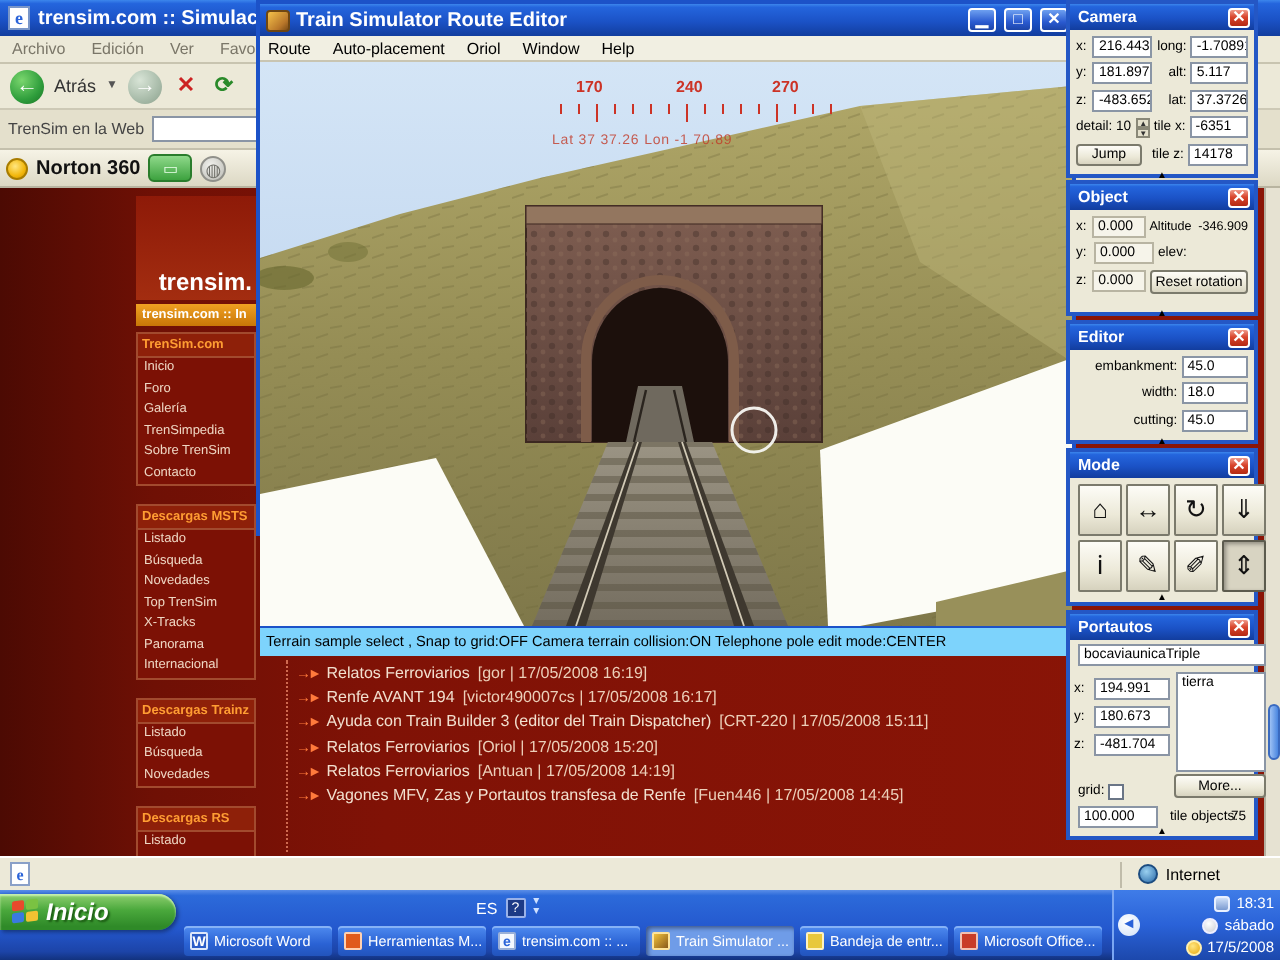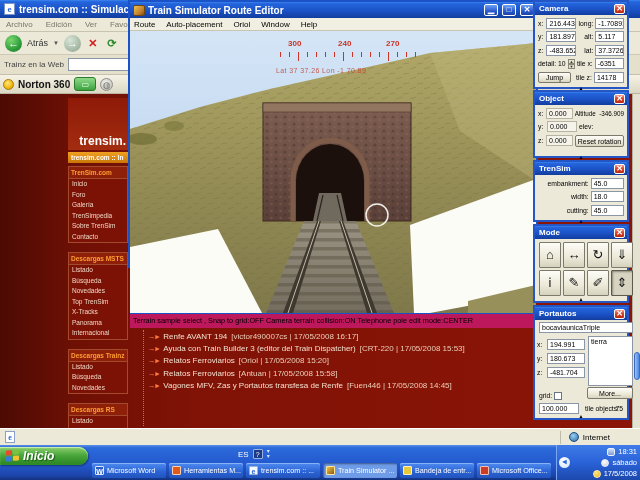--- a/index.html
+++ b/index.html
@@ -94,21 +94,21 @@
     font-size:8px;line-height:10px;text-align:center;
     background:linear-gradient(180deg,#6ea0f0,#2a5ad0 60%,#1c44a8);margin-left:1px;}
   .e-menubar{height:13px;background:#f1efe2;border-bottom:1px solid #c9c5b2;display:flex;
     align-items:center;padding-left:4px;gap:11px;font-size:8px;color:#000;}
   #viewport{position:relative;width:406px;height:282px;background:#bcd2ee;overflow:hidden;}
   #scene{position:absolute;left:0;top:0;}
   .compass-label{position:absolute;top:8px;color:#cc3326;font:bold 8px "Liberation Sans",sans-serif;}
   .ctick{position:absolute;top:21px;width:1px;background:#cc3326;}
   #hud-latlon{position:absolute;left:146px;top:36px;color:#c23a28;opacity:.8;font-size:7px;
     letter-spacing:.4px;white-space:nowrap;}
-  .e-statusbar{height:15px;background:#be185d;border-top:1px solid #1c52c8;font-size:7.3px;
+  .e-statusbar{height:15px;background:#7dd3fc;border-top:1px solid #1c52c8;font-size:7.3px;
     color:#000;line-height:14px;padding-left:3px;white-space:nowrap;overflow:hidden;}
 
   
   .panel{position:absolute;left:533px;width:96px;border:2px solid #2457c5;background:#ece9d8;z-index:6;}
   .p-titlebar{height:13px;font-size:8px;padding:0 2px 0 4px;}
   .p-title{flex:1;white-space:nowrap;overflow:hidden;}
   .p-close{width:11px;height:10px;}
   .p-body{position:relative;}
   .p-row{display:flex;align-items:center;padding:0 3px;margin-top:2.5px;gap:2px;}
   .p-label{font-size:6.8px;color:#000;white-space:nowrap;}
@@ -183,21 +183,21 @@
       </div>
     <div class="b-toolbar">
       <span class="nav-circle back-circle">←</span>
       <span class="b-back-label">Atrás</span>
       <span style="font-size:6px;color:#555;">▼</span>
       <span class="nav-circle fwd-circle">→</span>
       <span class="tb-ico" style="color:#c22;">✕</span>
       <span class="tb-ico" style="color:#2a8a2a;">⟳</span>
     </div>
     <div class="b-searchbar">
-      <span>Trainz en la Web</span>
+      <span>TrenSim en la Web</span>
       <span class="search-box"></span>
     </div>
     <div class="b-nortonbar">
       <span class="norton-sun"></span>
       <span class="norton-label">Norton 360</span>
       <span class="norton-monitor">▭</span>
       <span class="norton-globe">◍</span>
     </div>
 
     <div class="b-content">
@@ -233,24 +233,25 @@
           </div>
           <div class="nav-box">
             <div class="nav-header">Descargas RS</div>
             <div class="nav-item">Listado</div>
             <div class="nav-item">Búsqueda</div>
           </div>
         </div>
 
       <div id="forum-divider"></div>
       <div id="forum-list">
+          <div class="forum-row"><span class="post-arrow">→▸</span><span class="post-title">Relatos Ferroviarios</span><span class="post-meta">[gor | 17/05/2008 16:19]</span></div>
           <div class="forum-row"><span class="post-arrow">→▸</span><span class="post-title">Renfe AVANT 194</span><span class="post-meta">[victor490007cs | 17/05/2008 16:17]</span></div>
-          <div class="forum-row"><span class="post-arrow">→▸</span><span class="post-title">Ayuda con Train Builder 3 (editor del Train Dispatcher)</span><span class="post-meta">[CRT-220 | 17/05/2008 15:53]</span></div>
+          <div class="forum-row"><span class="post-arrow">→▸</span><span class="post-title">Ayuda con Train Builder 3 (editor del Train Dispatcher)</span><span class="post-meta">[CRT-220 | 17/05/2008 15:11]</span></div>
           <div class="forum-row"><span class="post-arrow">→▸</span><span class="post-title">Relatos Ferroviarios</span><span class="post-meta">[Oriol | 17/05/2008 15:20]</span></div>
-          <div class="forum-row"><span class="post-arrow">→▸</span><span class="post-title">Relatos Ferroviarios</span><span class="post-meta">[Antuan | 17/05/2008 15:58]</span></div>
+          <div class="forum-row"><span class="post-arrow">→▸</span><span class="post-title">Relatos Ferroviarios</span><span class="post-meta">[Antuan | 17/05/2008 14:19]</span></div>
           <div class="forum-row"><span class="post-arrow">→▸</span><span class="post-title">Vagones MFV, Zas y Portautos transfesa de Renfe</span><span class="post-meta">[Fuen446 | 17/05/2008 14:45]</span></div>
         </div>
     </div>
 
     <div class="b-statusbar">
       <span class="page-ico">e</span>
       <span class="status-spacer"></span>
       <span class="inet-zone">
         <span class="inet-globe"></span>
         <span>Internet</span>
@@ -333,21 +334,21 @@
         <polygon points="174,190 226,190 264,282 136,282" fill="url(#ties)"></polygon>
         <polygon points="187,190 191,190 163,282 153,282" fill="#3e382f"></polygon>
         <line x1="189" y1="190" x2="158" y2="282" stroke="#d2cab6" stroke-width=".9"></line>
         <polygon points="209,190 213,190 247,282 237,282" fill="#3e382f"></polygon>
         <line x1="211" y1="190" x2="242" y2="282" stroke="#d2cab6" stroke-width=".9"></line>
 
         <circle cx="247" cy="184" r="11" fill="none" stroke="#f7f7f2" stroke-width="1.5" opacity=".95"></circle>
       </svg>
 
       <div id="compass">
-          <span class="compass-label" style="left: 158px;">300</span>
+          <span class="compass-label" style="left: 158px;">170</span>
           <span class="compass-label" style="left: 208px;">240</span>
           <span class="compass-label" style="left: 256px;">270</span>
           <span class="ctick" style="left: 150px; height: 5px;"></span>
           <span class="ctick" style="left: 159px; height: 5px;"></span>
           <span class="ctick" style="left: 168px; height: 9px;"></span>
           <span class="ctick" style="left: 177px; height: 5px;"></span>
           <span class="ctick" style="left: 186px; height: 5px;"></span>
           <span class="ctick" style="left: 195px; height: 5px;"></span>
           <span class="ctick" style="left: 204px; height: 5px;"></span>
           <span class="ctick" style="left: 213px; height: 9px;"></span>
@@ -429,21 +430,21 @@
         <span class="p-label" style="width:7px;">z:</span>
         <span class="field" style="width:30px;border-color:#b8b4a2;background:#f6f4ea;">0.000</span>
         <span class="xp-btn" style="width:56px;height:12px;line-height:11px;">Reset rotation</span>
       </div>
       <div class="collapse">▲</div>
     </div>
   </div>
 
   <div class="panel" style="top:160px;height:62px;">
     <div class="xp-titlebar p-titlebar">
-      <span class="p-title">TrenSim</span>
+      <span class="p-title">Editor</span>
       <span class="xp-close p-close">✕</span>
     </div>
     <div class="p-body" id="terrain-rows" style="height:47px;">
       <div class="p-row">
           <span class="p-label lab-r" style="width: 52px;">embankment:</span>
           <span class="field" style="width: 34px;">45.0</span>
         </div>
         <div class="p-row">
           <span class="p-label lab-r" style="width: 52px;">width:</span>
           <span class="field" style="width: 34px;">18.0</span>

